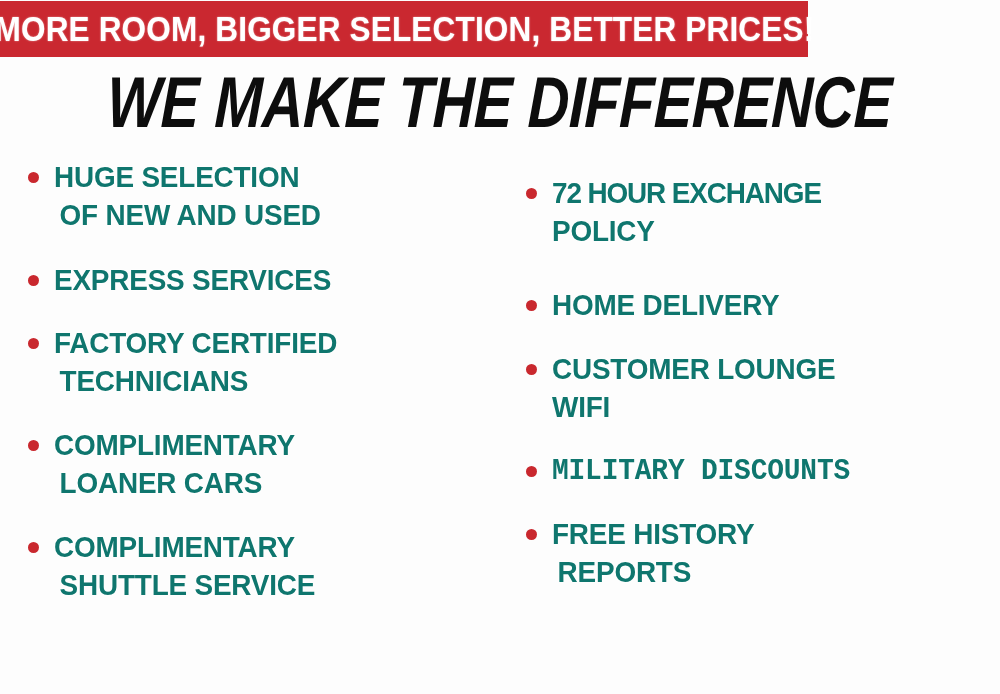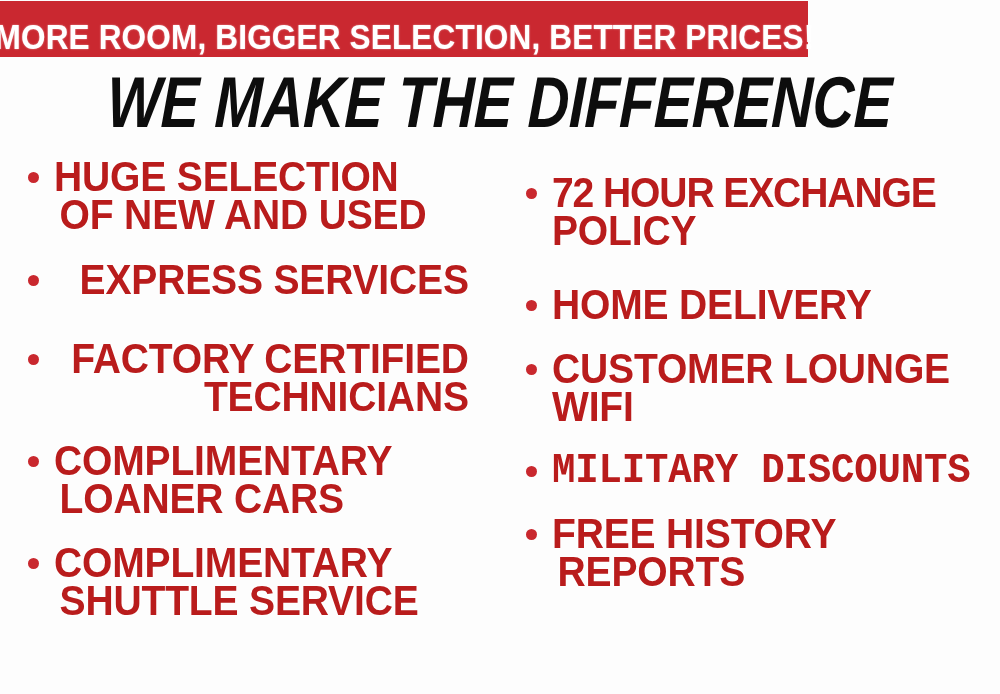--- a/index.html
+++ b/index.html
@@ -18,21 +18,21 @@
 
   
   #banner {
     position: absolute;
     left: 0;
     top: 1px;
     width: 808px;
     height: 56px;
     background: #ca2830;
     display: flex;
-    align-items: flex-end;
+    align-items: center;
     justify-content: center;
   }
   #banner-text {
     color: #ffffff;
     font-size: 35px;
     font-weight: 700;
     letter-spacing: 0.2px;
     white-space: nowrap;
     transform: scaleX(0.90);
     transform-origin: center center;
@@ -64,22 +64,22 @@
   .column {
     position: absolute;
     top: 158px;
   }
   #col-left  { left: 20px;  width: 480px; }
   #col-right { left: 518px; width: 482px; }
 
   .bullet-item {
     position: relative;
     padding-left: 34px;
-    color: #b91c1c;
-    font-size: 42px;
+    color: #0f766e;
+    font-size: 30px;
     font-weight: 700;
     line-height: 38px;
     letter-spacing: -0.2px;
     text-shadow:
        0 0 3px rgba(255,255,255,0.9),
        0 0 6px rgba(255,255,255,0.7);
   }
   .bullet-item .line {
     display: block;
     white-space: nowrap;
@@ -94,22 +94,22 @@
     left: 8px;
     top: 14px;
     width: 11px;
     height: 11px;
     border-radius: 50%;
     background: #c9282e;
   }
 
   
   #col-left  .bullet-item[data-idx="0"] { margin-top: 0px;  }
-  #col-left  .bullet-item[data-idx="1"] { margin-top: 27px; text-align: right; }
-  #col-left  .bullet-item[data-idx="2"] { margin-top: 41px; text-align: right; }
+  #col-left  .bullet-item[data-idx="1"] { margin-top: 27px; }
+  #col-left  .bullet-item[data-idx="2"] { margin-top: 25px; }
   #col-left  .bullet-item[data-idx="3"] { margin-top: 26px; }
   #col-left  .bullet-item[data-idx="4"] { margin-top: 26px; }
 
   #col-right .bullet-item[data-idx="0"] { margin-top: 16px;  }
   #col-right .bullet-item[data-idx="1"] { margin-top: 36px; }
   #col-right .bullet-item[data-idx="2"] { margin-top: 26px; }
   #col-right .bullet-item[data-idx="3"] { margin-top: 26px; font-family: Liberation Mono, monospace; }
   #col-right .bullet-item[data-idx="4"] { margin-top: 25px; }
   #col-right .bullet-item[data-idx="5"] { margin-top: 25px; }
 

